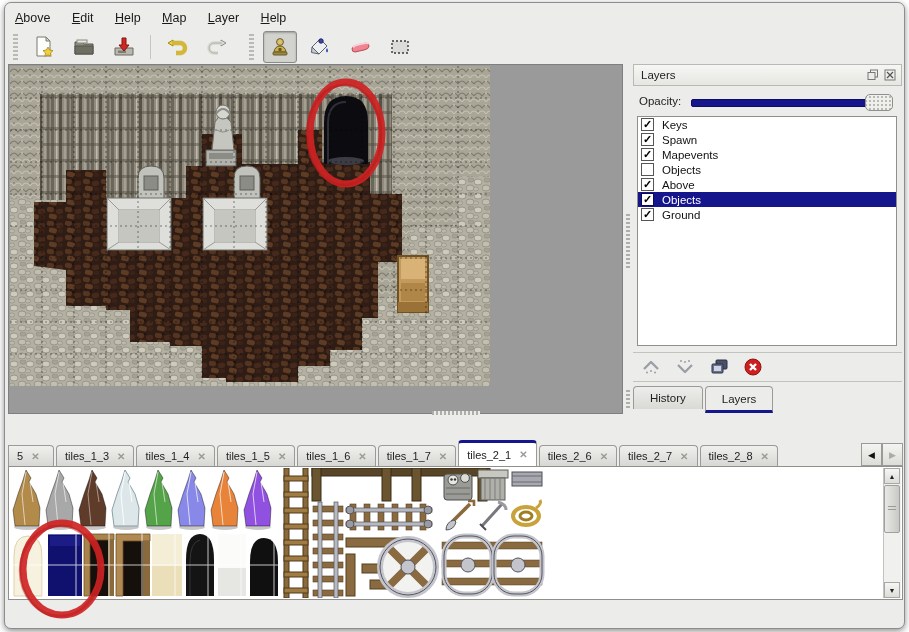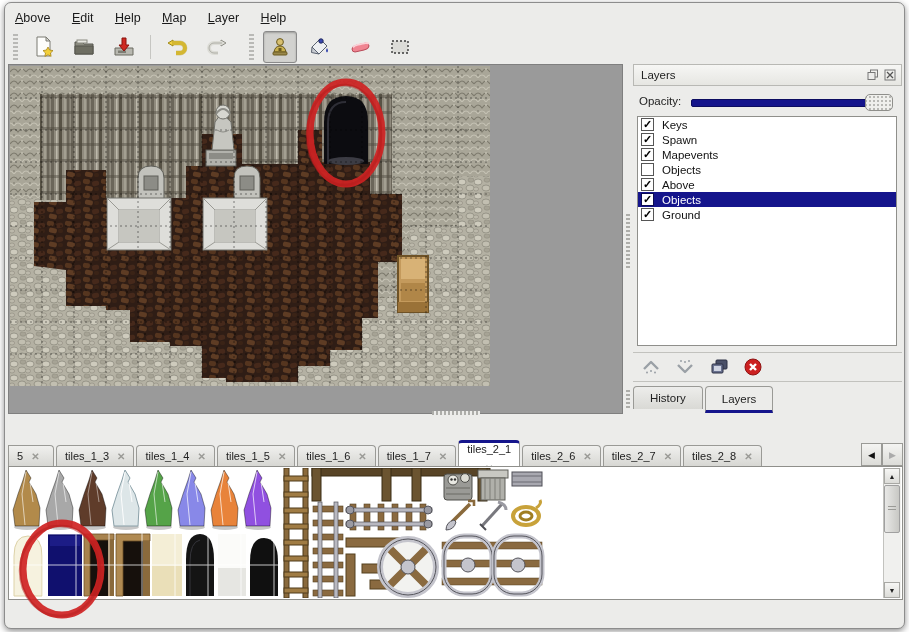--- a/index.html
+++ b/index.html
@@ -50,21 +50,21 @@
   .dtab{height:22px;padding:0 16px;margin-right:2px;border:1px solid #9a9a96;border-bottom:none;border-radius:4px 4px 0 0;background:linear-gradient(#ededeb,#d9d9d5);font-size:11.5px;color:#222;display:flex;align-items:center;}
   .dtab.active{background:#ececea;border-bottom:3px solid #15158c;height:23px;}
 
   
   .tilesets{position:absolute;left:3px;top:412px;width:895px;height:185px;}
   .ts-header{position:absolute;left:0;top:0;width:100%;height:22px;border:1px solid #b8b8b4;background:linear-gradient(#f6f6f4,#e6e6e2);box-sizing:border-box;}
   .ts-tabbar{position:absolute;left:0;top:24px;width:100%;height:27px;display:flex;align-items:flex-end;}
   .ttab{height:20px;padding:0 8px;margin-right:2px;border:1px solid #9a9a96;border-bottom:none;border-radius:4px 4px 0 0;background:linear-gradient(#f0f0ee,#d7d7d3);font-size:11px;color:#222;display:flex;align-items:center;gap:8px;white-space:nowrap;}
   .ttab .x{color:#9a9a96;font-weight:bold;font-size:10px;}
   .ttab.first{width:28px;border-radius:0 4px 0 0;}
-  .ttab.active{background:#fff;border-top:3px solid #15158c;height:23px;flex-direction:column;}
+  .ttab.active{background:#fff;border-top:3px solid #15158c;height:23px;}
   .tab-scroll{margin-left:auto;display:flex;}
   .tsc-btn{width:19px;height:21px;border:1px solid #9a9a96;background:linear-gradient(#f4f4f2,#dcdcd8);display:flex;align-items:center;justify-content:center;font-size:9px;color:#111;}
   .tsc-btn.dis{color:#aaa;}
   .ts-content{position:absolute;left:0;top:51px;width:895px;height:134px;background:#fff;border:1px solid #8f8f8b;box-sizing:border-box;overflow:hidden;}
   .ts-content svg{position:absolute;left:1px;top:1px;}
   .vscroll{position:absolute;right:1px;top:1px;width:17px;height:130px;background:#f0f0ee;border-left:1px solid #c2c2be;}
   .vs-btn{position:absolute;left:0;width:16px;height:16px;border:1px solid #a8a8a4;background:linear-gradient(#f6f6f4,#dcdcd8);font-size:7px;text-align:center;line-height:15px;color:#222;box-sizing:border-box;}
   .vs-thumb{position:absolute;left:0;top:17px;width:16px;height:48px;border:1px solid #a0a0a0;border-radius:2px;background:linear-gradient(to right,#e8e8e6,#c8c8c4);box-sizing:border-box;}
   .vs-thumb::after{content:"";position:absolute;left:3px;top:20px;width:8px;height:6px;background:repeating-linear-gradient(to bottom,#9a9a96 0 1px,transparent 1px 3px);}
 

